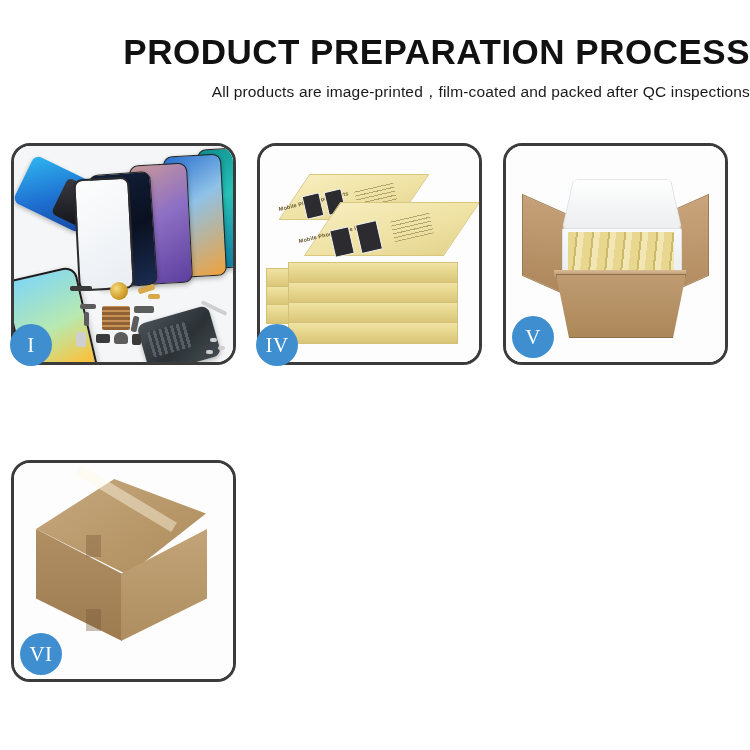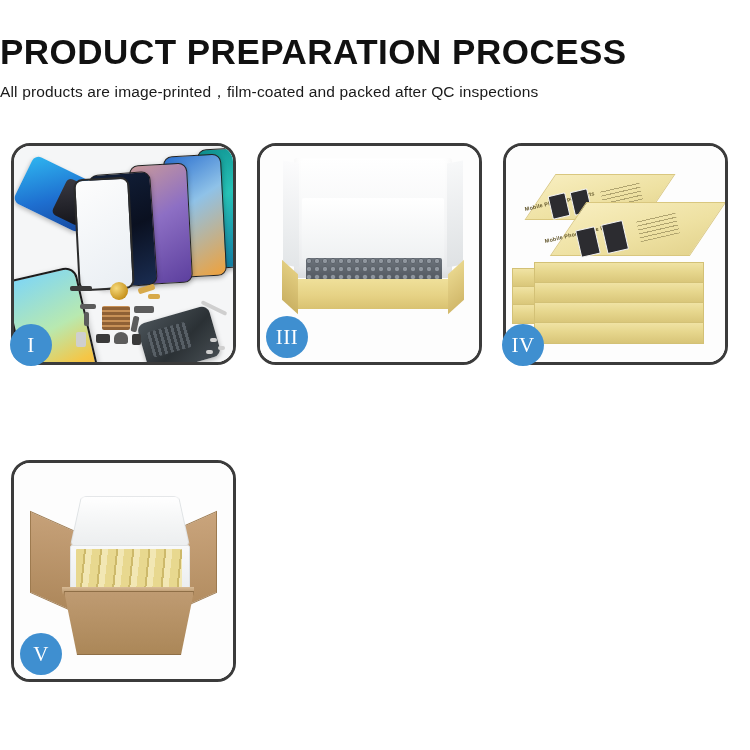--- a/index.html
+++ b/index.html
@@ -13,21 +13,21 @@
     font-family: "Liberation Sans", sans-serif;
     color: #000;
     overflow: hidden;
     position: relative;
   }
 
   
   .header {
     width: 100%;
     padding-top: 34px;
-    text-align: left;
+    text-align: right;
   }
   .page-title {
     font-size: 35px;
     font-weight: 700;
     letter-spacing: 0.5px;
     color: #111111;
     line-height: 1.0;
     white-space: nowrap;
   }
   .page-subtitle {
@@ -380,33 +380,20 @@
         <div class="bitpart pale" style="left:204px;top:200px;width:7px;height:4px;"></div>
         <div class="bitpart pale" style="left:192px;top:204px;width:7px;height:4px;"></div>
       </div>
     </div>
     <div class="step-badge">
       <span>I</span>
     </div>
   </div>
 
 
-  <div class="panel badge-inset">
-    <div class="panel-inner">
-      <div class="photo p3">
-        <div class="tray-lid"></div>
-        <div class="foam-pad"></div>
-        <div class="tray-fill"></div>
-        <div class="tray-base"></div>
-      </div>
-    </div>
-    <div class="step-badge">
-      <span>III</span>
-    </div>
-  </div>
 
   <div class="panel">
     <div class="panel-inner">
       <div class="photo p4">
         <div class="stack">
 
           <div class="rbox" style="left:6px;top:122px;width:120px;height:18px;"></div>
           <div class="rbox" style="left:6px;top:140px;width:120px;height:18px;"></div>
           <div class="rbox" style="left:6px;top:158px;width:120px;height:18px;"></div>
 
@@ -444,14 +431,29 @@
         <div class="inner-boxes"></div>
         <div class="carton-rim"></div>
         <div class="carton-front"></div>
       </div>
     </div>
     <div class="step-badge">
       <span>V</span>
     </div>
   </div>
 
+  <div class="panel badge-inset">
+    <div class="panel-inner">
+      <div class="photo p6">
+        <div class="ctn-top"></div>
+        <div class="ctn-left"></div>
+        <div class="ctn-right"></div>
+        <div class="ctn-tape"></div>
+        <div class="ctn-seam"></div>
+        <div class="ctn-seam s2"></div>
+      </div>
+    </div>
+    <div class="step-badge">
+      <span>VI</span>
+    </div>
+  </div>
 
 </div>
 
 </body></html>

